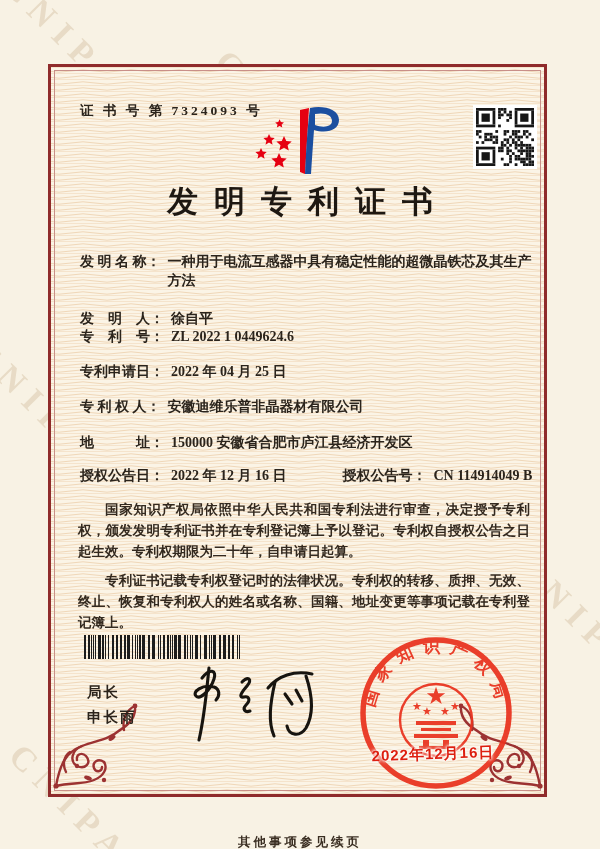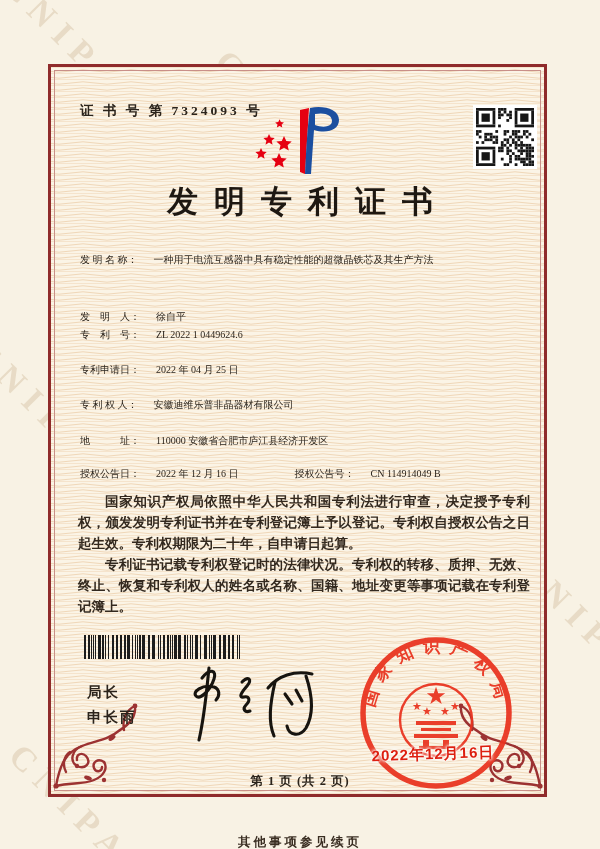--- a/index.html
+++ b/index.html
@@ -42,28 +42,28 @@
 
   .qr { position:absolute; left:473px; top:105px; width:64px; height:64px; background:#fff; padding:3px; }
 
   .title {
     position:absolute; left:0; right:0; top:181px;
     text-align:center; font-size:31px; font-weight:700;
     letter-spacing:16px; text-indent:16px; color:#1e1812;
   }
 
   .fields { position:absolute; left:80px; top:246px; right:62px; }
-  .field-row { position:absolute; left:0; right:0; display:flex; font-size:10px; font-weight:400; line-height:1.35; }
+  .field-row { position:absolute; left:0; right:0; display:flex; font-size:14px; font-weight:700; line-height:1.35; }
   .field-label { white-space:nowrap; flex:none; }
-  .field-value { margin-left:16px; }
+  .field-value { margin-left:7px; }
   .row-pair { display:flex; }
   .pair-2 { margin-left:56px; }
 
   .paragraphs { position:absolute; left:78px; top:491px; width:452px; font-size:13.5px; line-height:21px; color:#33291f; font-weight:600; }
-  .paragraphs p { text-indent:2em; text-align:justify; }
+  .paragraphs p { text-indent:2em; text-align:justify;margin-top:8px; }
 
   .barcode { position:absolute; left:84px; top:635px; width:158px; height:24px; }
 
   .director-title { position:absolute; left:87px; top:683px; font-size:14.5px; font-weight:700; letter-spacing:2px; }
   .director-name  { position:absolute; left:87px; top:708px; font-size:14.5px; font-weight:700; letter-spacing:2px; }
   .signature { position:absolute; left:172px; top:656px; width:150px; height:92px; }
 
   .seal { position:absolute; left:357px; top:634px; width:158px; height:158px; opacity:0.94; }
   .seal-date {
     position:absolute; left:363px; top:745px; width:140px;
@@ -308,21 +308,21 @@
     <div class="field-row" style="top:117px">
       <span class="field-label">专利申请日：</span>
       <span class="field-value">2022 年 04 月 25 日</span>
     </div>
     <div class="field-row" style="top:152px">
       <span class="field-label">专 利 权 人：</span>
       <span class="field-value">安徽迪维乐普非晶器材有限公司</span>
     </div>
     <div class="field-row" style="top:188px">
       <span class="field-label">地　　　址：</span>
-      <span class="field-value">110000  安徽省合肥市庐江县经济开发区</span>
+      <span class="field-value">150000  安徽省合肥市庐江县经济开发区</span>
     </div>
     <div class="field-row" style="top:221px">
       <span class="row-pair">
         <span class="field-label">授权公告日：</span>
         <span class="field-value">2022 年 12 月 16 日</span>
       </span>
       <span class="row-pair pair-2">
         <span class="field-label">授权公告号：</span>
         <span class="field-value">CN 114914049 B</span>
       </span>
@@ -416,16 +416,15 @@
       <rect x="59" y="87" width="40" height="4"></rect>
       <rect x="64" y="94" width="30" height="3"></rect>
       <rect x="57" y="100" width="44" height="4"></rect>
       <rect x="66" y="106" width="6" height="6"></rect>
       <rect x="86" y="106" width="6" height="6"></rect>
       <rect x="62" y="112" width="34" height="3"></rect>
     </g>
   </svg>
   <div class="seal-date">2022年12月16日</div>
 
-  <div class="page-info">第 1 页 (共 2 页)</div>
 </div>
 
 <div class="footer-note">其他事项参见续页</div>
 
 </body></html>

